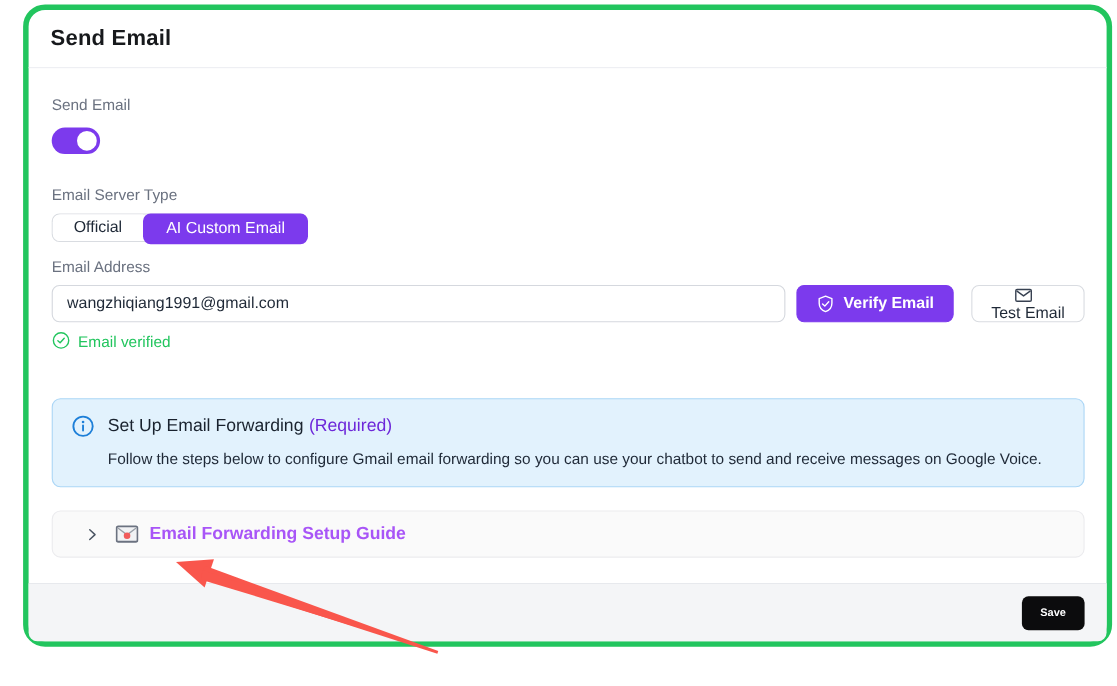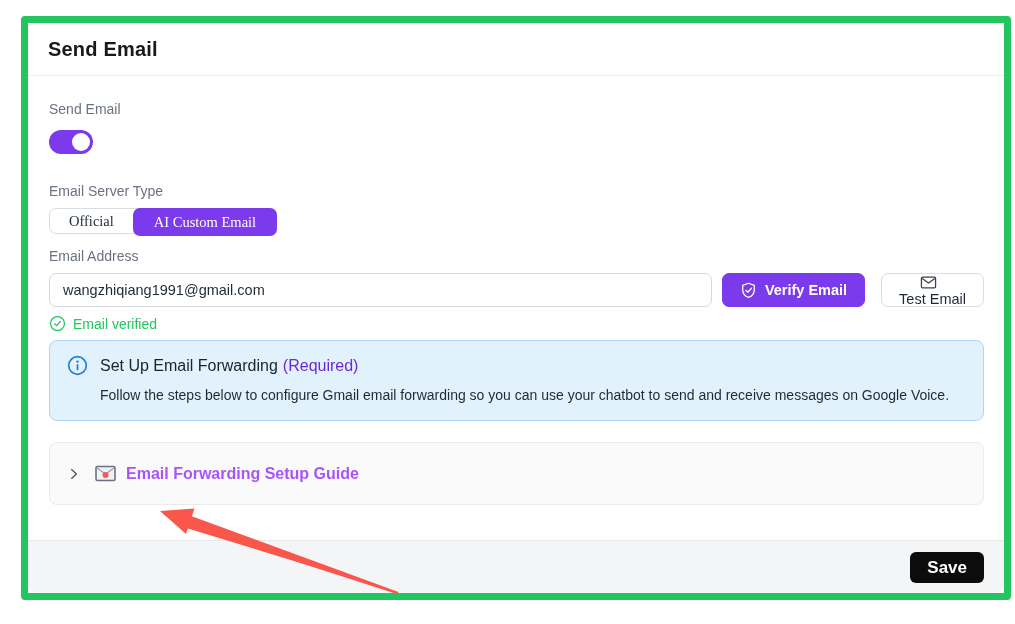--- a/index.html
+++ b/index.html
@@ -1,21 +1,21 @@
 <!DOCTYPE html>
 <html><head>
 <meta charset="utf-8">
 <style>
   * { margin:0; padding:0; box-sizing:border-box; }
   html,body { width:1015px; height:624px; background:#ffffff; overflow:hidden;
     font-family:"Liberation Sans", sans-serif; }
 
   .card {
-    position:absolute; left:21px; top:16px; width:990px; height:584px;
-    background:#ffffff; border:7px solid #22c55e; border-radius:4px;
+    position:absolute; left:21px; top:4px; width:990px; height:584px;
+    background:#ffffff; border:5px solid #22c55e; border-radius:20px;
   }
   .card-header {
     height:53px; display:flex; align-items:center; padding:0 20px;
     border-bottom:1px solid #edeef2;
   }
   .card-title { font-size:20px; font-weight:700; color:#17191c; letter-spacing:.2px; }
 
   .card-body { padding:25px 20px 0 21px; }
 
   .field-label { font-size:14px; color:#6b7280; }
@@ -27,21 +27,21 @@
   }
   .toggle-knob {
     position:absolute; top:3px; right:3px; width:18px; height:18px;
     border-radius:50%; background:#ffffff;
   }
 
   
   .section-gap { margin-top:29px; }
   .segmented {
     margin-top:9px; display:inline-flex; height:26px;
-    border:1px solid #d9dce1; border-radius:7px; background:#ffffff;font-family:Liberation Serif, serif;
+    border:1px solid #d9dce1; border-radius:7px; background:#ffffff;
   }
   .segment {
     display:flex; align-items:center; padding:0 19px; font-size:14.5px;
     color:#1f2937; cursor:pointer; border-radius:7px 0 0 7px; background:#ffffff;
   }
   .segment.selected {
     background:#7c3aed; color:#ffffff; border-radius:7px;
     margin:-1px -1px -1px 0; padding:14px 21px;
   }
 
@@ -56,46 +56,46 @@
     border-radius:7px; font-size:14.5px; cursor:pointer; white-space:nowrap; }
   .btn .ic { display:flex; margin-right:8px; }
   .btn-verify { margin-left:10px; background:#7c3aed; color:#ffffff; padding:0 17px; border:1px solid #7c3aed;font-weight:bold; }
   .btn-test { margin-left:16px; background:#ffffff; color:#1f2937; padding:0 17px; border:1px solid #d9dce1;flex-direction:column; }
 
   .verified-row { margin-top:8px; display:flex; align-items:center; color:#22c55e; font-size:14px; }
   .verified-row .ic { display:flex; margin-right:7px; }
 
   
   .info-box {
-    margin-top:8px; background:#e2f2fd; border:1px solid #abd6f6;
+    margin-top:44px; background:#e2f2fd; border:1px solid #abd6f6;
     border-radius:8px; padding:14px 16px 16px 17px;
   }
   .info-head { display:flex; align-items:center; }
   .info-head .ic { display:flex; margin-right:12px; }
   .info-title { font-size:16px; color:#19222e; }
   .info-required { font-size:16px; color:#6d28d9; margin-left:5px; }
   .info-desc { margin:10px 0 0 33px; font-size:14px; color:#1f2937; line-height:1.3; }
 
   
   .guide-panel {
-    margin-top:21px; height:63px; background:#fafafa; border:1px solid #ebebee;
-    border-radius:8px; display:flex; align-items:center; padding:0 16px; cursor:pointer;
+    margin-top:21px; height:43px; background:#fafafa; border:1px solid #ebebee;
+    border-radius:8px; display:flex; align-items:center; padding:0 28px; cursor:pointer;
   }
   .guide-panel .chev { display:flex; margin-right:13px; }
   .guide-panel .env { display:flex; margin-right:10px; }
   .guide-title { font-size:16px; font-weight:700; color:#a855f7; }
 
   
   .card-footer {
     position:absolute; left:0; right:0; bottom:0; height:53px;
     background:#f4f5f7; border-top:1px solid #e7e9ed; border-radius:0 0 8px 8px;
   }
   .btn-save {
     position:absolute; right:20px; top:11px; height:31px; padding:0 17px;
-    background:#0c0c0d; color:#ffffff; font-size:17px; font-weight:700;
+    background:#0c0c0d; color:#ffffff; font-size:10px; font-weight:700;
     border:none; border-radius:6px; display:flex; align-items:center; cursor:pointer;
     font-family:"Liberation Sans", sans-serif;
   }
 
   .arrow-overlay { position:absolute; left:0; top:0; width:1015px; height:624px;
     pointer-events:none; z-index:10; }
 </style>
 </head>
 <body>
 

